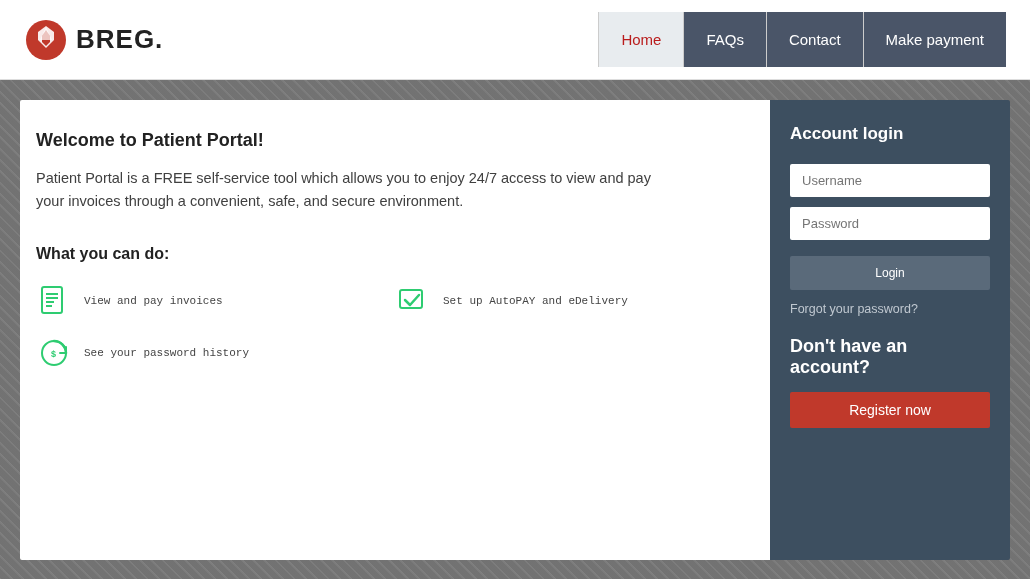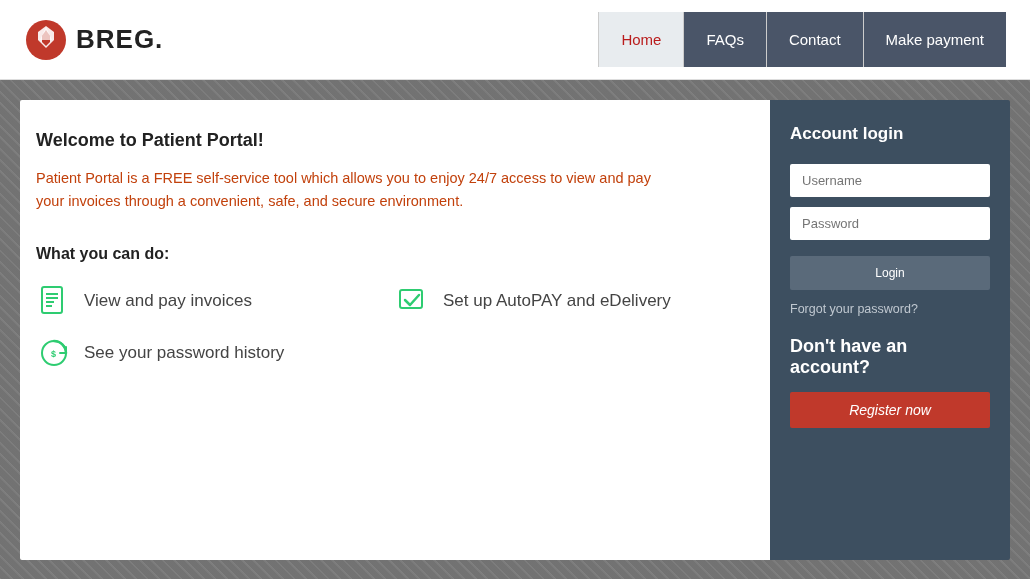--- a/index.html
+++ b/index.html
@@ -77,21 +77,21 @@
       border-radius: 2px 0 0 2px;
     }
     .welcome-title {
       font-size: 18px;
       font-weight: 700;
       color: #222;
       margin-bottom: 16px;
     }
     .welcome-desc {
       font-size: 14.5px;
-      color: #c2410c;
+      color: #404040;
       line-height: 1.6;
       margin-bottom: 24px;
       max-width: 620px;
     }
     .what-title {
       font-size: 16px;
       font-weight: 700;
       color: #222;
       margin-bottom: 20px;
       margin-top: 32px;
@@ -108,22 +108,23 @@
     }
     .feature-icon {
       width: 36px;
       height: 36px;
       flex-shrink: 0;
       display: flex;
       align-items: center;
       justify-content: center;
     }
     .feature-label {
-      font-size: 17px;
+      font-size: 11px;
       color: #444;
+      font-family: Liberation Mono, monospace;
     }
 
     
     .sidebar-panel {
       background: #3d4f60;
       width: 240px;
       padding: 24px 20px;
       border-radius: 0 2px 2px 0;
       flex-shrink: 0;
     }
@@ -174,21 +175,20 @@
     .register-btn {
       width: 100%;
       padding: 10px;
       background: #c0392b;
       color: #fff;
       border: none;
       font-size: 14px;
       cursor: pointer;
       border-radius: 2px;
       transition: background 0.2s;
-      font-style: italic;
     }
 
     
     .invoice-icon svg, .payment-icon svg, .autopay-icon svg {
       width: 32px;
       height: 32px;
     }
   </style>
 </head>
 <body>

